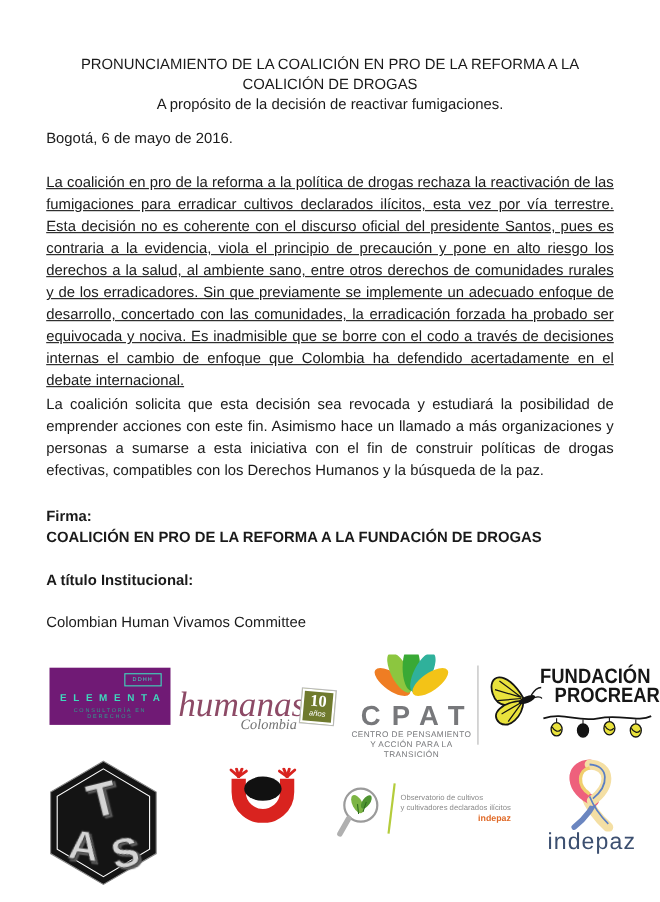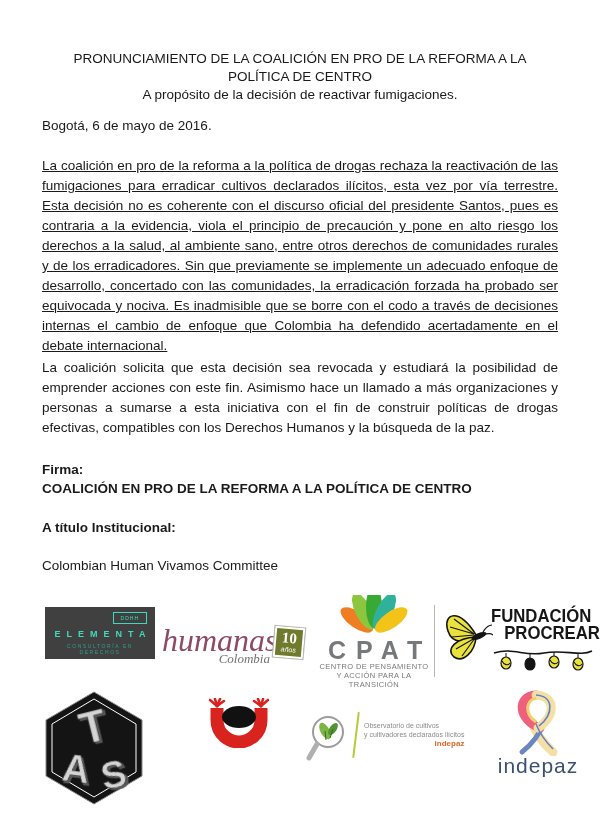--- a/index.html
+++ b/index.html
@@ -21,21 +21,21 @@
   .firma-name  { top:481px; }
   .inst-label  { top:520px; }
   .inst-name   { position:absolute; left:42px; top:558px; font-size:13.5px; }
 
   
   .logos-row { position:absolute; left:0; width:600px; }
   .row1 { top:595px; height:95px; }
   .row2 { top:690px; height:128px; }
 
   
-  .logo-elementa { position:absolute; left:45px; top:12px; width:110px; height:52px; background:#404040; }
+  .logo-elementa { position:absolute; left:45px; top:12px; width:110px; height:52px; background:#701a75; }
   .ele-badge { position:absolute; top:5px; right:8px; border:1px solid #3fd9bd; color:#3fd9bd;
                font-size:5px; line-height:6px; padding:2px 7px; letter-spacing:1px; }
   .ele-name { position:absolute; top:22px; width:100%; text-align:center; color:#3fd9bd;
               font-size:9px; font-weight:bold; letter-spacing:6px; text-indent:6px; }
   .ele-tag { position:absolute; top:36px; width:100%; text-align:center; color:#2f9e8c;
              font-size:5px; letter-spacing:1.6px; }
 
   
   .logo-humanas { position:absolute; left:162px; top:13px; width:142px; height:56px;margin-top:16px; }
   .hum-name { font-family:"Liberation Serif", serif; font-style:italic; font-size:32px;
@@ -88,31 +88,31 @@
   svg text.tas-letter { font-family:"Liberation Sans", sans-serif; font-weight:bold;
                         fill:#d4d4d4; stroke:#2e2e2e; stroke-width:0.7px;
                         filter:drop-shadow(2px 2px 0 #5a5a5a); }
 </style>
 </head>
 <body>
 
 <div class="page">
 
   <div class="header">
-    <div class="doc-title">PRONUNCIAMIENTO DE LA COALICIÓN EN PRO DE LA REFORMA A LA POLÍTICA DE CENTRO</div>
+    <div class="doc-title">PRONUNCIAMIENTO DE LA COALICIÓN EN PRO DE LA REFORMA A LA COALICIÓN DE DROGAS</div>
     <div class="doc-subtitle">A propósito de la decisión de reactivar fumigaciones.</div>
   </div>
 
   <div class="dateline">Bogotá, 6 de mayo de 2016.</div>
 
   <p class="para para1">La coalición en pro de la reforma a la política de drogas rechaza la reactivación de las fumigaciones para erradicar cultivos declarados ilícitos, esta vez por vía terrestre. Esta decisión no es coherente con el discurso oficial del presidente Santos, pues es contraria a la evidencia, viola el principio de precaución y pone en alto riesgo los derechos a la salud, al ambiente sano, entre otros derechos de comunidades rurales y de los erradicadores. Sin que previamente se implemente un adecuado enfoque de desarrollo, concertado con las comunidades, la erradicación forzada ha probado ser equivocada y nociva. Es inadmisible que se borre con el codo a través de decisiones internas el cambio de enfoque que Colombia ha defendido acertadamente en el debate internacional.</p>
   <p class="para para2">La coalición solicita que esta decisión sea revocada y estudiará la posibilidad de emprender acciones con este fin. Asimismo hace un llamado a más organizaciones y personas a sumarse a esta iniciativa con el fin de construir políticas de drogas efectivas, compatibles con los Derechos Humanos y la búsqueda de la paz.</p>
 
   <div class="bold-line firma-label">Firma:</div>
-  <div class="bold-line firma-name">COALICIÓN EN PRO DE LA REFORMA A LA POLÍTICA DE CENTRO</div>
+  <div class="bold-line firma-name">COALICIÓN EN PRO DE LA REFORMA A LA FUNDACIÓN DE DROGAS</div>
   <div class="bold-line inst-label">A título Institucional:</div>
   <div class="inst-name">Colombian Human Vivamos Committee</div>
 
   <div class="logos-row row1">
 
     <div class="logo-elementa">
       <div class="ele-badge">DDHH</div>
       <div class="ele-name">ELEMENTA</div>
       <div class="ele-tag">CONSULTORÍA EN DERECHOS</div>
     </div>

